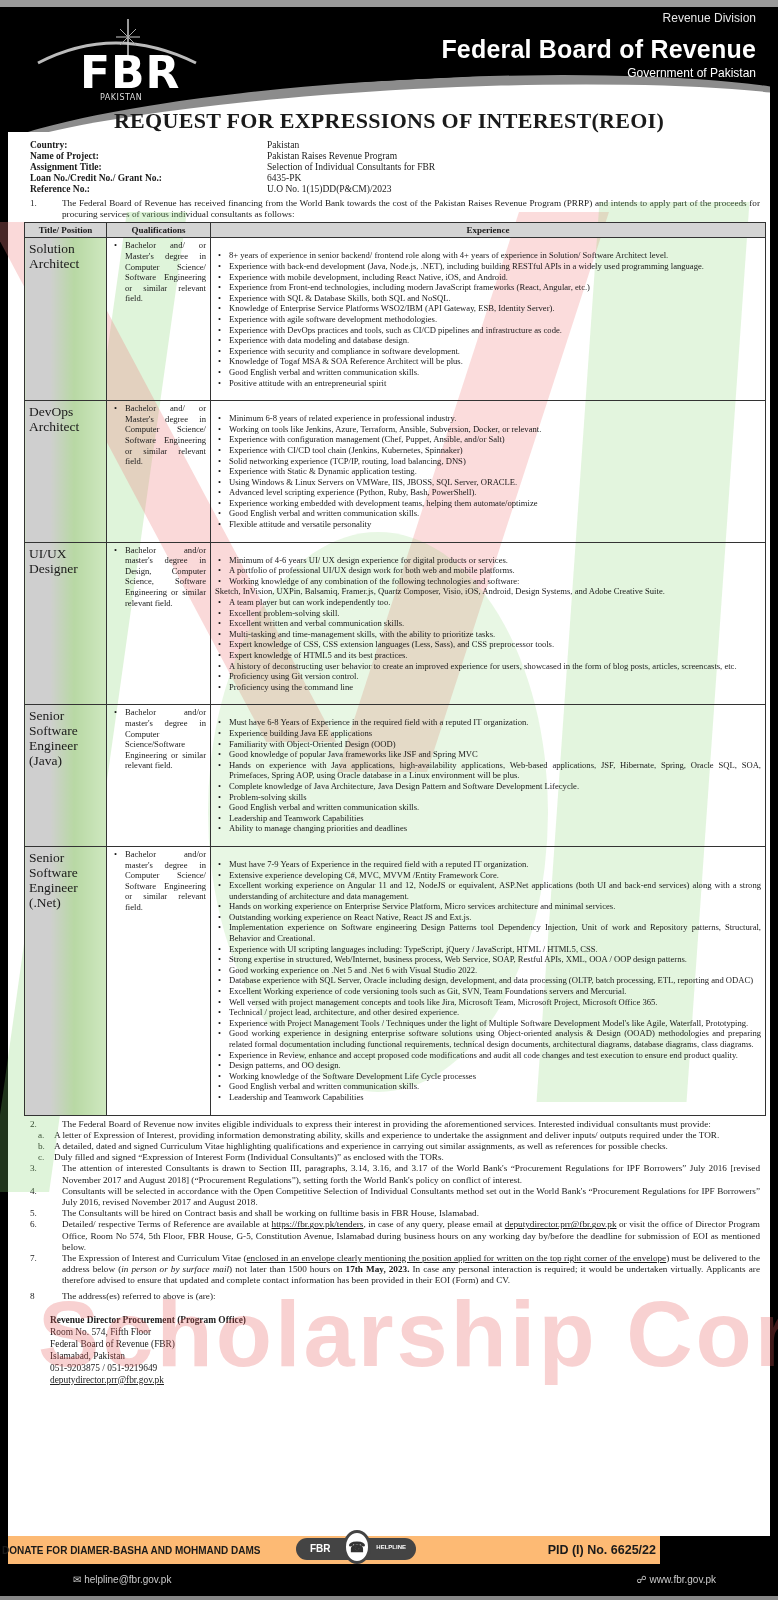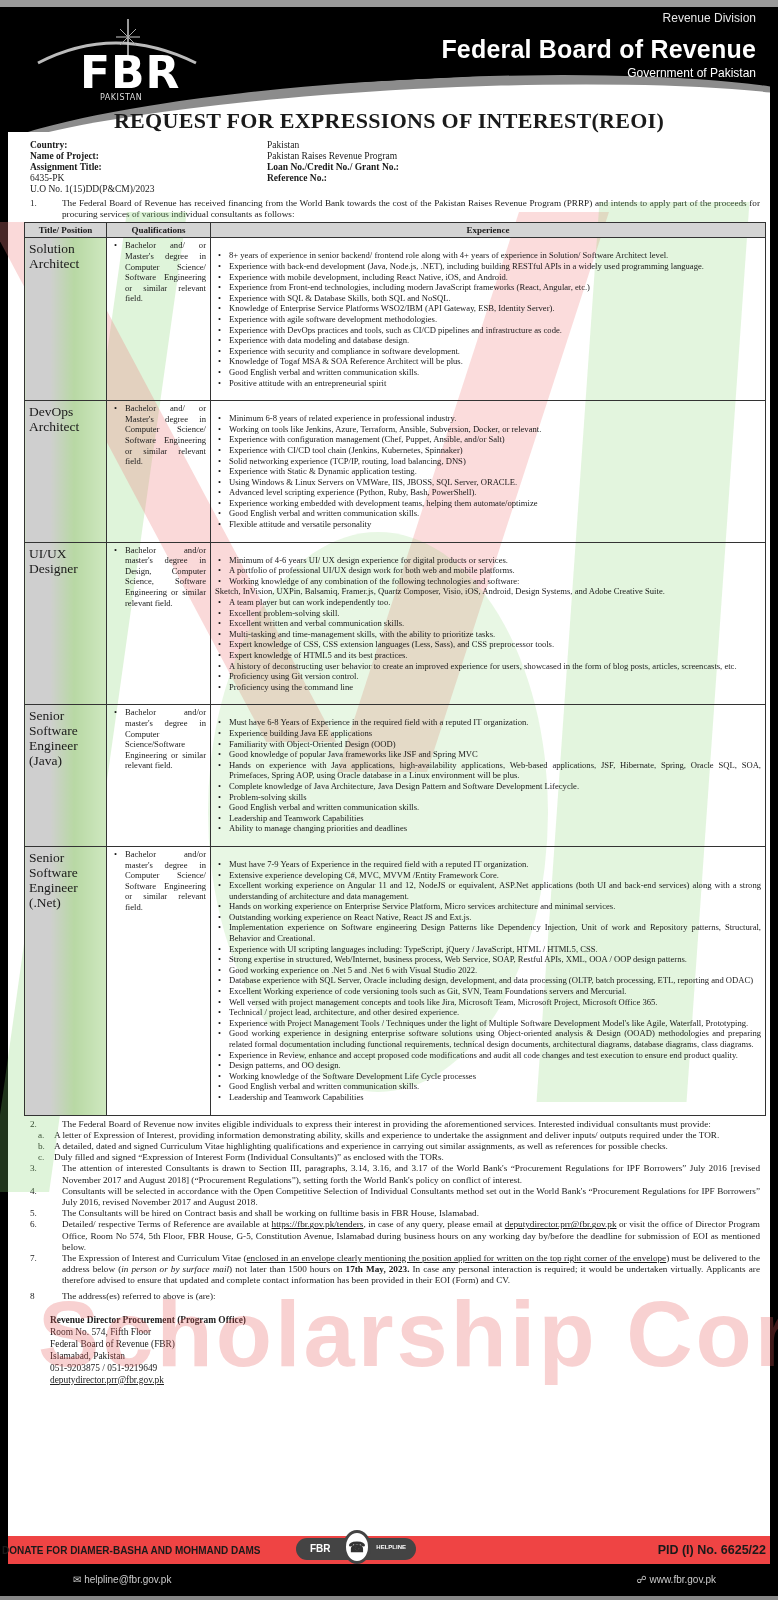--- a/index.html
+++ b/index.html
@@ -46,21 +46,21 @@
   .wm-red { background: #f08080; }
   .wm-text { position: absolute; left: 30px; top: 1150px; font-family: "Liberation Sans", sans-serif; font-weight: bold; font-size: 92px; color: rgba(230, 90, 90, 0.28); letter-spacing: 3px; pointer-events: none; white-space: nowrap; }
 
   .address { font-size: 9.4px; line-height: 12px; padding-left: 32px; margin-top: 8px; }
   .address .bold { font-weight: bold; }
   .address .link { text-decoration: underline; color: #222; }
   .underline { text-decoration: underline; }
   .italic { font-style: italic; }
 
   
-  .foot-row { position: absolute; left: 8px; top: 1536px; width: 762px; height: 28px; background: #ef4444; font-family: "Liberation Sans", sans-serif; }
+  .foot-row { position: absolute; left: 8px; top: 1536px; width: 652px; height: 28px; background: #fdba74; font-family: "Liberation Sans", sans-serif; }
   .donate { position: absolute; left: -6px; top: 9px; font-size: 10px; font-weight: bold; }
   .pid { position: absolute; right: 4px; top: 7px; font-size: 12.5px; font-weight: bold; }
   .helpline-pill { position: absolute; left: 288px; top: 2px; width: 120px; height: 22px; background: #444; border-radius: 11px; color: #fff; font-size: 10px; font-weight: bold; }
   .helpline-pill .fbr { position: absolute; left: 14px; top: 5px; }
   .helpline-pill .hl { position: absolute; right: 10px; top: 6px; font-size: 6px; }
   .phone-circle { position: absolute; left: 47px; top: -8px; width: 28px; height: 34px; border-radius: 50%; background: #fff; border: 3px solid #444; text-align: center; font-size: 14px; line-height: 28px; color: #333; }
   .foot-bar { position: absolute; left: 8px; top: 1564px; width: 762px; height: 32px; background: #000; color: #fff; font-family: "Liberation Sans", sans-serif; }
   .foot-email { position: absolute; left: 65px; top: 10px; font-size: 10px; color: #ccc; }
   .foot-phone { position: absolute; left: 0; width: 100%; text-align: center; top: 3px; font-size: 21px; font-weight: bold; letter-spacing: 0.5px; }
   .foot-web { position: absolute; right: 54px; top: 10px; font-size: 10px; color: #ccc; }
@@ -101,20 +101,21 @@
   <div class="wm-text">Scholarship Corners</div>
 
   <h1 class="doc-title">REQUEST FOR EXPRESSIONS OF INTEREST(REOI)</h1>
 
   <div class="meta">
     <div class="k">Country:</div>
       <div>Pakistan</div>
     <div class="k">Name of Project:</div>
       <div>Pakistan Raises Revenue Program</div>
     <div class="k">Assignment Title:</div>
+      <div>Selection of Individual Consultants for FBR</div>
     <div class="k">Loan No./Credit No./ Grant No.:</div>
       <div>6435-PK</div>
     <div class="k">Reference No.:</div>
       <div>U.O No. 1(15)DD(P&amp;CM)/2023</div>
   </div>
 
   <div class="para" style="margin-top:3px">
     <span>1.</span>
     <span>The Federal Board of Revenue has received financing from the World Bank towards the cost of the Pakistan Raises Revenue Program (PRRP) and intends to apply part of the proceeds for procuring services of various individual consultants as follows:</span>
   </div>
@@ -230,21 +231,21 @@
               <li>Bachelor and/or master's degree in Computer Science/ Software Engineering or similar relevant field.</li>
             </ul>
           </td>
           <td class="exp">
             <ul>
               <li>Must have 7-9 Years of Experience in the required field with a reputed IT organization.</li>
               <li>Extensive experience developing C#, MVC, MVVM /Entity Framework Core.</li>
               <li>Excellent working experience on Angular 11 and 12, NodeJS or equivalent, ASP.Net applications (both UI and back-end services) along with a strong understanding of architecture and data management.</li>
               <li>Hands on working experience on Enterprise Service Platform, Micro services architecture and minimal services.</li>
               <li>Outstanding working experience on React Native, React JS and Ext.js.</li>
-              <li>Implementation experience on Software engineering Design Patterns like Dependency Injection, Unit of work and Repository patterns, Structural, Behavior and Creational.</li>
+              <li>Implementation experience on Software engineering Design Patterns tool Dependency Injection, Unit of work and Repository patterns, Structural, Behavior and Creational.</li>
               <li>Experience with UI scripting languages including: TypeScript, jQuery / JavaScript, HTML / HTML5, CSS.</li>
               <li>Strong expertise in structured, Web/Internet, business process, Web Service, SOAP, Restful APIs, XML, OOA / OOP design patterns.</li>
               <li>Good working experience on .Net 5 and .Net 6 with Visual Studio 2022.</li>
               <li>Database experience with SQL Server, Oracle including design, development, and data processing (OLTP, batch processing, ETL, reporting and ODAC)</li>
               <li>Excellent Working experience of code versioning tools such as Git, SVN, Team Foundations servers and Mercurial.</li>
               <li>Well versed with project management concepts and tools like Jira, Microsoft Team, Microsoft Project, Microsoft Office 365.</li>
               <li>Technical / project lead, architecture, and other desired experience.</li>
               <li>Experience with Project Management Tools / Techniques under the light of Multiple Software Development Model's like Agile, Waterfall, Prototyping.</li>
               <li>Good working experience in designing enterprise software solutions using Object-oriented analysis &amp; Design (OOAD) methodologies and preparing related formal documentation including functional requirements, technical design documents, architectural diagrams, database diagrams, class diagrams.</li>
               <li>Experience in Review, enhance and accept proposed code modifications and audit all code changes and test execution to ensure end product quality.</li>

